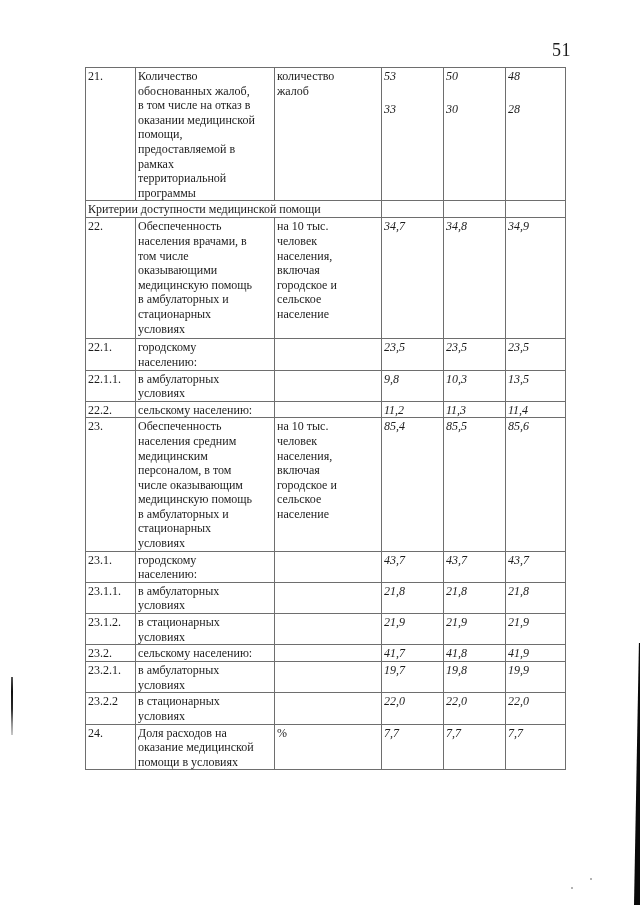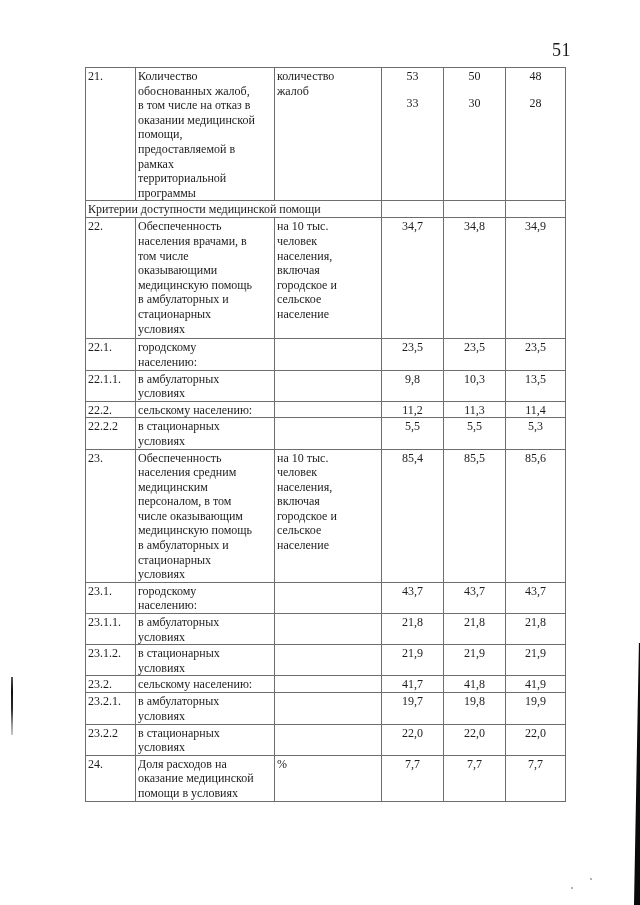--- a/index.html
+++ b/index.html
@@ -27,23 +27,23 @@
     border:1px solid #6e6e6e;
     vertical-align:top;
     font-size:12px;
     line-height:14.6px;
     padding:1px 2px 0 2px;
     overflow:hidden;
   }
   td.c-num{text-align:left;padding-top:2px;}
   td.c-name{padding-left:7px;padding-right:3px;white-space:pre-line;}
   td.c-unit{padding-left:5px;padding-right:2px;white-space:pre-line;}
-  td.c-val{text-align:center;font-size:12.5px;}
+  td.c-val{text-align:left;font-size:12.5px;font-style:italic;}
   td.sec-cell{padding-left:13px;font-size:12.5px;white-space:nowrap;}
-  .val-b{margin-top:12px;}
+  .val-b{margin-top:18px;}
   
   .mark-left{
     position:absolute;left:11px;top:677px;width:2px;height:58px;
     background:linear-gradient(#555 0%,#0e0e0e 25%,#2a2a2a 55%,#909090 80%,#c8c8c8 100%);
   }
   .mark-right{
     position:absolute;right:0;top:643px;width:6px;height:262px;
     background:#0a0a0a;
     -webkit-clip-path:polygon(82% 0,100% 0,100% 100%,0 100%);
     clip-path:polygon(82% 0,100% 0,100% 100%,0 100%);
@@ -144,29 +144,20 @@
         <td class="c-val">13,5</td>
       </tr>
       <tr style="height:16px">
         <td class="c-num">22.2.</td>
         <td class="c-name">сельскому населению:</td>
         <td class="c-unit"></td>
         <td class="c-val">11,2</td>
         <td class="c-val">11,3</td>
         <td class="c-val">11,4</td>
       </tr>
-      <tr style="height:30px">
-        <td class="c-num">22.2.2</td>
-        <td class="c-name">в стационарных
-условиях</td>
-        <td class="c-unit"></td>
-        <td class="c-val">5,5</td>
-        <td class="c-val">5,5</td>
-        <td class="c-val">5,3</td>
-      </tr>
 
       <tr style="height:133px">
         <td class="c-num">23.</td>
         <td class="c-name">Обеспеченность
 населения средним
 медицинским
 персоналом, в том
 числе оказывающим
 медицинскую помощь
 в амбулаторных и

